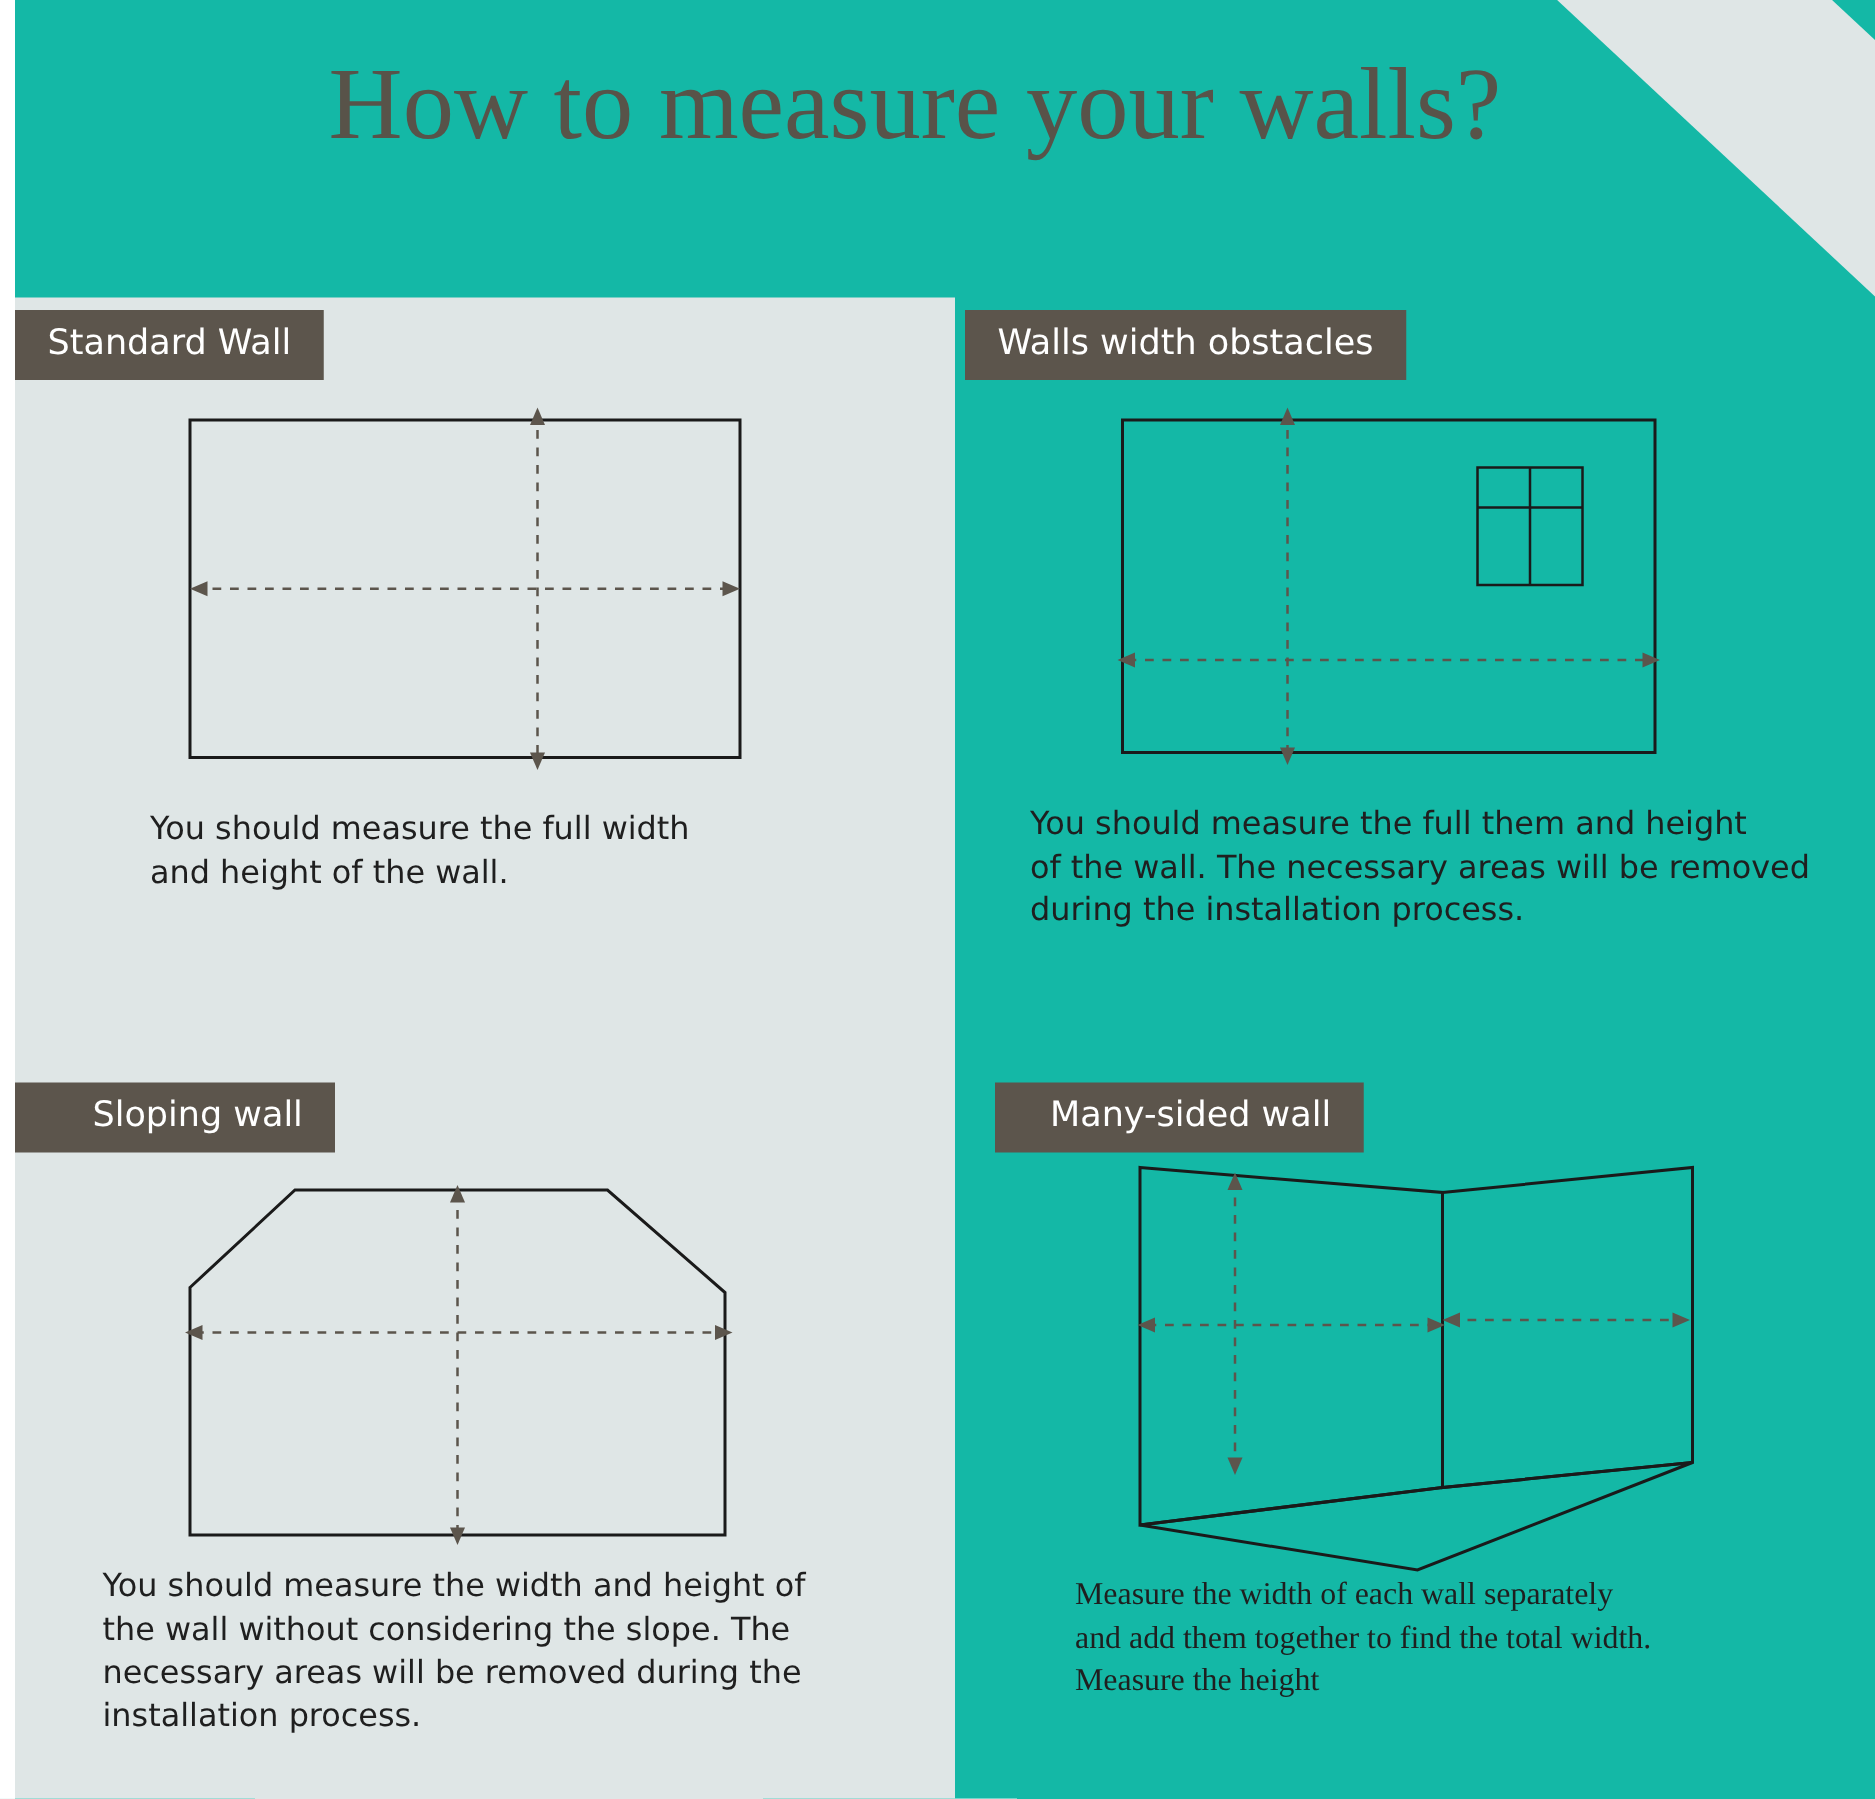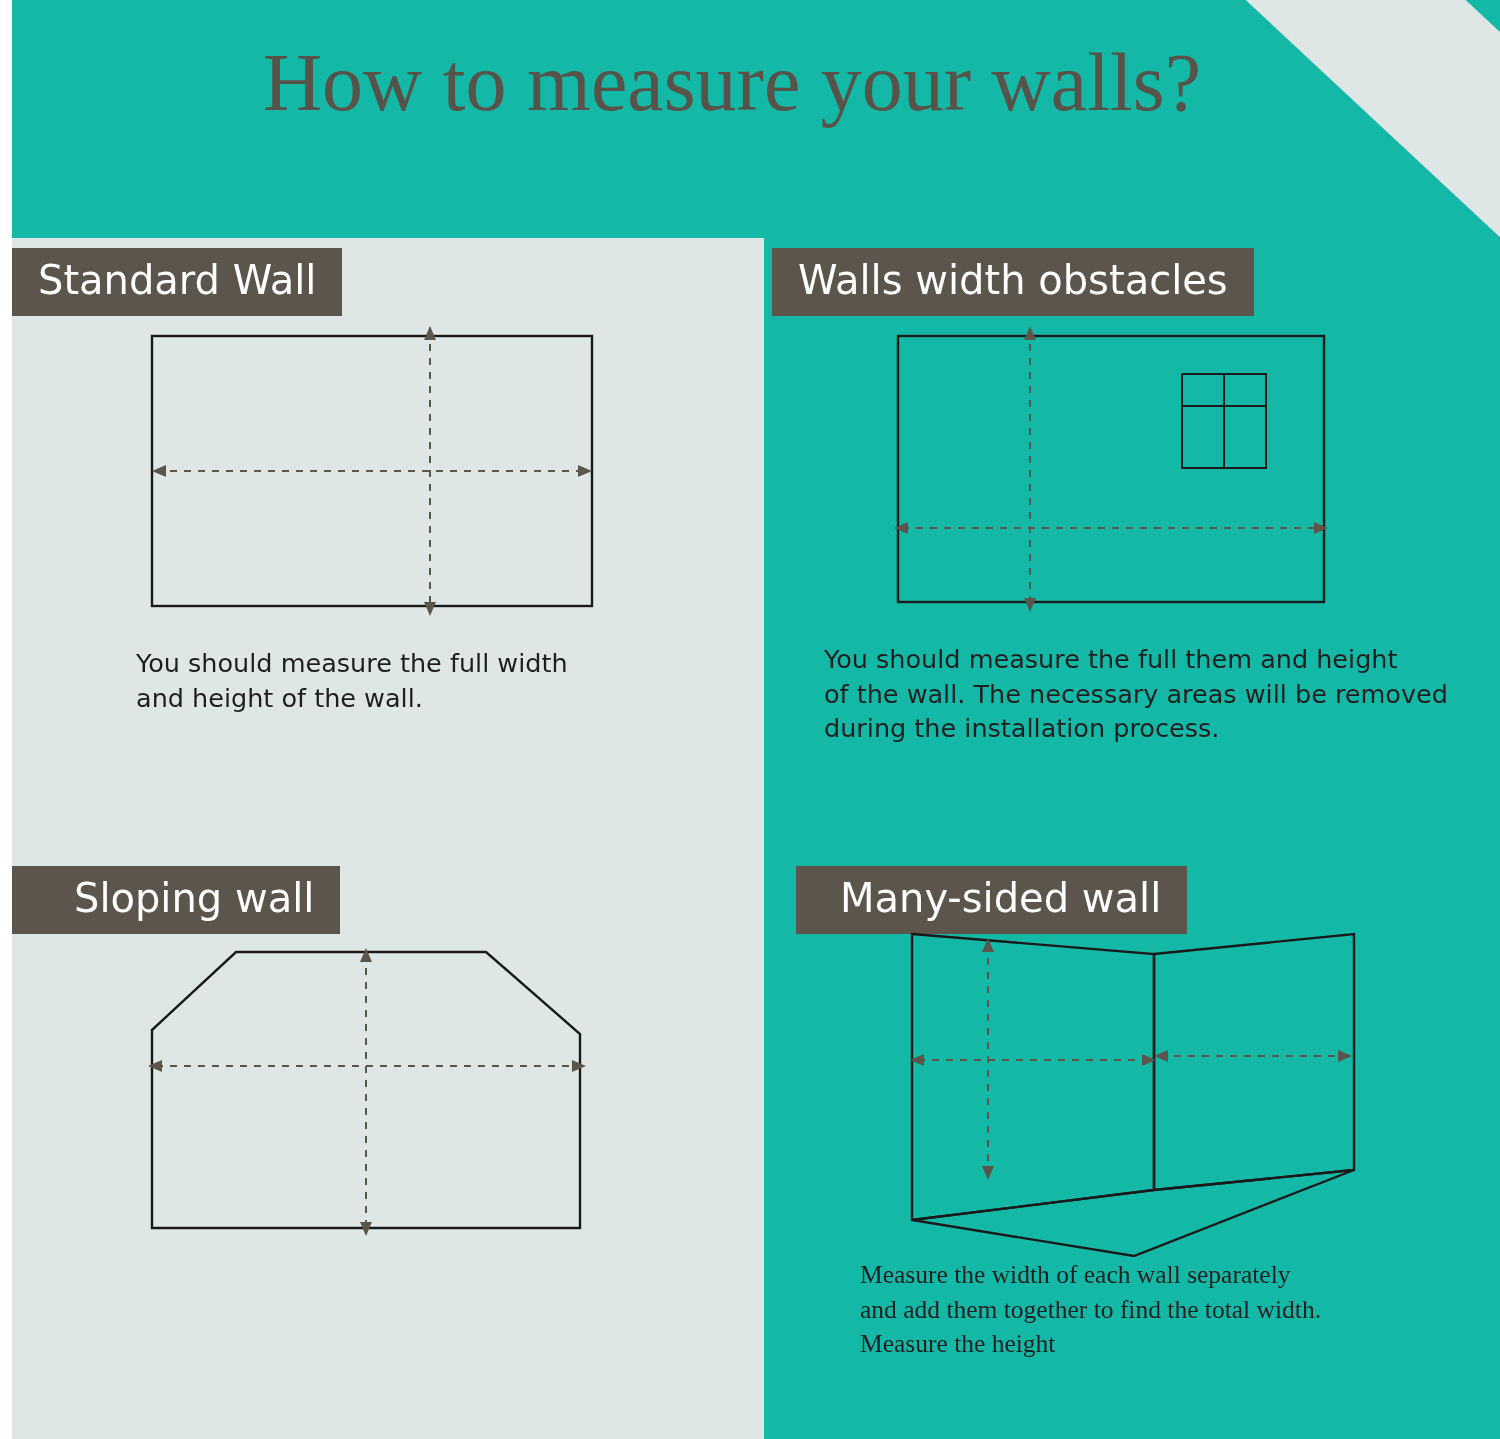--- a/index.html
+++ b/index.html
@@ -58,21 +58,21 @@
     font-size: 82px;
     color: #585349;
     letter-spacing: 0px;
     white-space: nowrap;
   }
 
   .badge {
     position: absolute;
     background: #5c554c;
     color: #ffffff;
-    font-size: 40px;
+    font-size: 28px;
     line-height: 1;
     padding: 12px 26px 16px 26px;
     white-space: nowrap;
     font-family: "DejaVu Sans", sans-serif;
     font-weight: 400;
   }
 
   .caption {
     position: absolute;
     color: #1f1f1f;
@@ -107,21 +107,21 @@
 
     <line class="dash" x1="26" y1="151" x2="458" y2="151"></line>
     <polygon points="22,151 36,145 36,157" fill="#5c554c"></polygon>
     <polygon points="462,151 448,145 448,157" fill="#5c554c"></polygon>
 
     <line class="dash" x1="300" y1="10" x2="300" y2="292"></line>
     <polygon points="300,6 294,20 306,20" fill="#5c554c"></polygon>
     <polygon points="300,296 294,282 306,282" fill="#5c554c"></polygon>
   </svg>
 
-  <div class="caption" style="left:124px; top:646px; width:560px;">You should measure the full width
+  <div class="caption" style="left:108px; top:646px; width:560px;">You should measure the full width
  and height of the wall.</div>
 
   <div class="badge" style="left:760px; top:248px;">Walls width obstacles</div>
 
   <svg width="560" height="300" style="left:862px; top:320px;">
     <rect class="solid" x="24" y="16" width="426" height="266"></rect>
 
     <rect class="thinsolid" x="308" y="54" width="84" height="94"></rect>
     <line class="thinsolid" x1="350" y1="54" x2="350" y2="148"></line>
     <line class="thinsolid" x1="308" y1="86" x2="392" y2="86"></line>
@@ -146,20 +146,24 @@
 
     <line class="dash" x1="26" y1="136" x2="448" y2="136"></line>
     <polygon points="18,136 32,130 32,142" fill="#5c554c"></polygon>
     <polygon points="456,136 442,130 442,142" fill="#5c554c"></polygon>
 
     <line class="dash" x1="236" y1="24" x2="236" y2="300"></line>
     <polygon points="236,18 230,32 242,32" fill="#5c554c"></polygon>
     <polygon points="236,306 230,292 242,292" fill="#5c554c"></polygon>
   </svg>
 
+  <div class="caption" style="left:70px; top:1252px; width:620px;">You should measure the width and height of
+the wall without considering the slope. The
+necessary areas will be removed during the
+installation process.</div>
 
   <div class="badge" style="left:784px; top:866px; padding-left:44px;">Many-sided wall</div>
 
   <svg width="580" height="330" style="left:880px; top:920px;">
 
     <polygon class="solid" points="20,14 262,34 262,270 20,300"></polygon>
 
     <polygon class="solid" points="262,34 462,14 462,250 262,270"></polygon>
 
     <polygon class="solid" points="20,300 262,270 462,250 242,336"></polygon>

